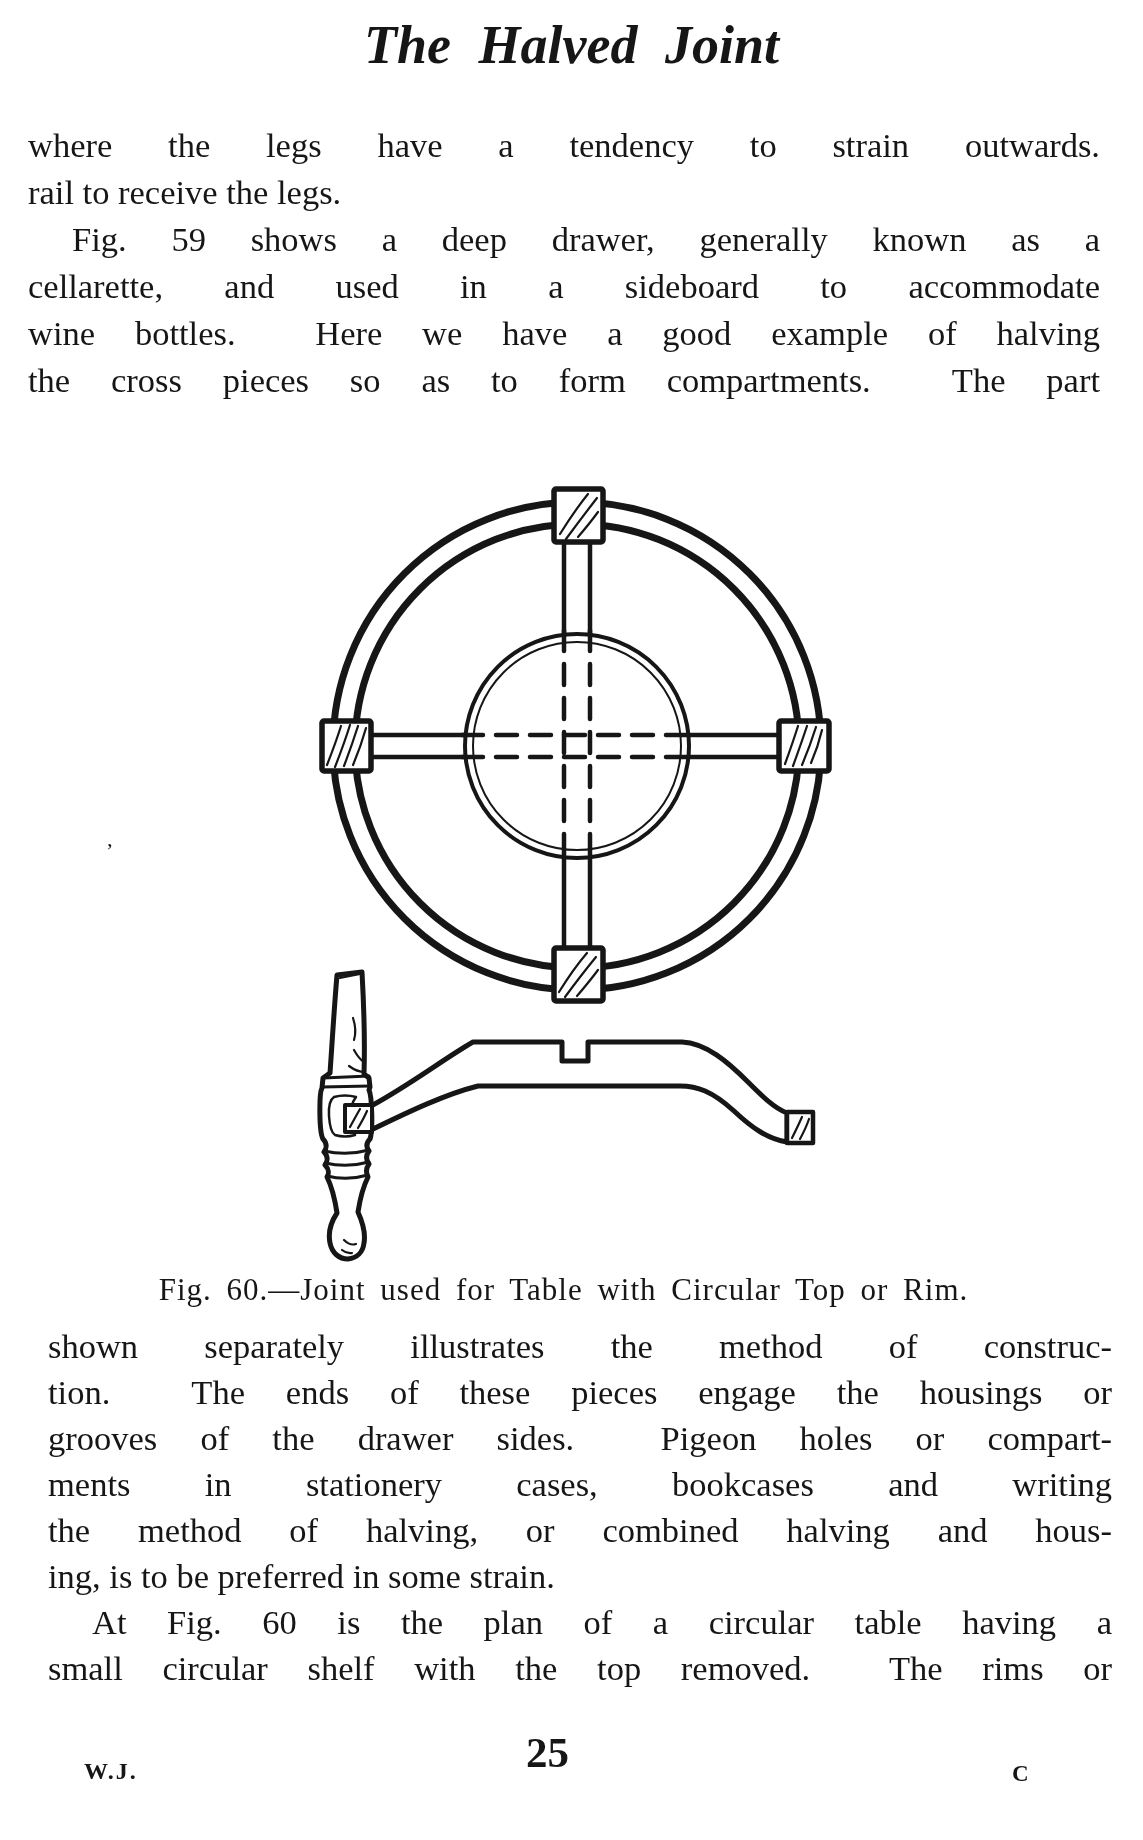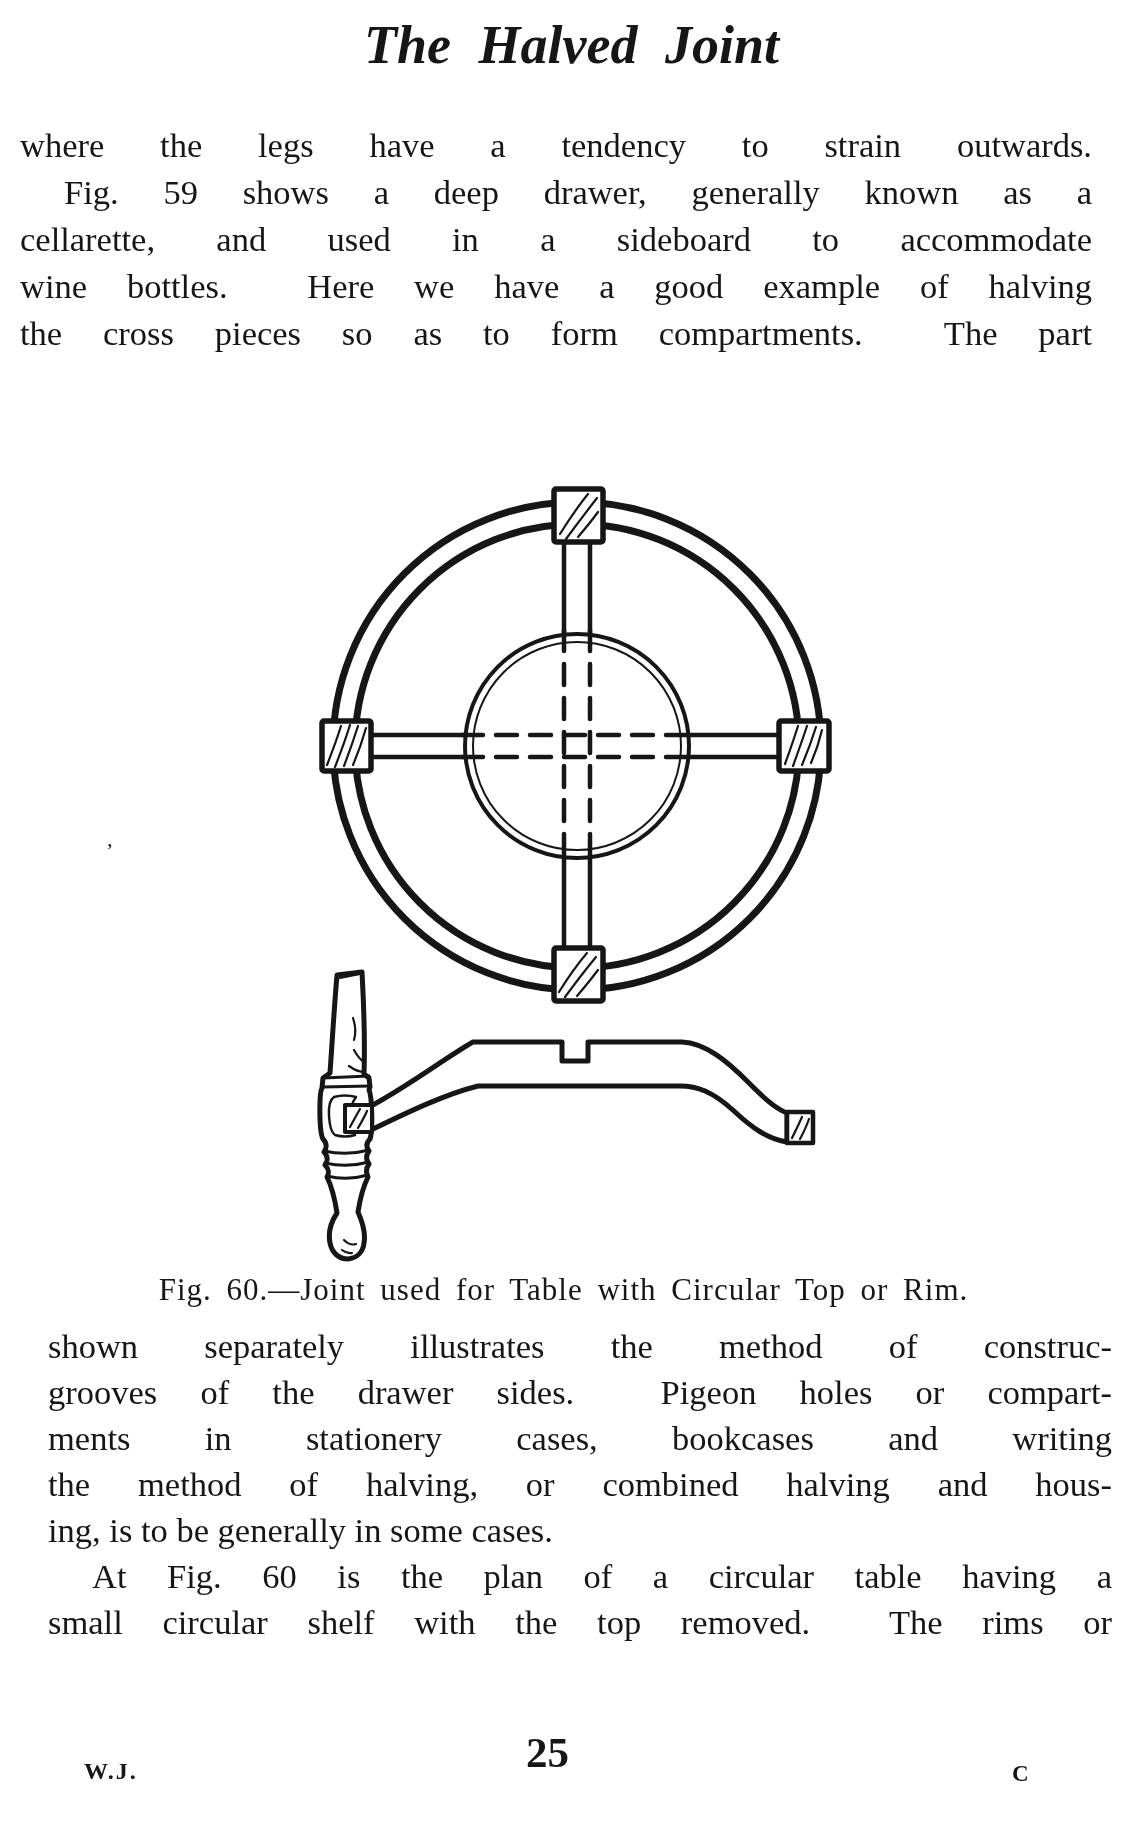--- a/index.html
+++ b/index.html
@@ -8,21 +8,21 @@
     position:relative; width:1143px; height:1840px; margin:0 auto;
     background:var(--paper); color:var(--ink); overflow:hidden;
     font-family:Liberation Serif, serif;
   }
   .abs { position:absolute; }
   #title {
     top:14px; left:0; width:1143px; text-align:center;
     font-style:italic; font-weight:700; font-size:54px; word-spacing:14px;
   }
   .textblock { font-size:34.5px; }
-  #body-top    { left:20px;  top:122px;  width:1072px; line-height:47px; }
+  #body-top    { left:28px;  top:122px;  width:1072px; line-height:47px; }
   #body-bottom { left:48px;  top:1323px; width:1064px; line-height:46px; }
   .line { text-align:justify; text-align-last:justify; }
   .line.no-just { text-align-last:left; }
   .line.indent  { text-indent:44px; }
   #caption {
     top:1272px; left:0; width:1127px; text-align:center;
     font-size:31px; letter-spacing:1px; word-spacing:6px;
   }
   #stray-mark { left:106px; top:838px; font-size:22px; }
   #footer-initials { left:84px;  top:1758px; font-size:24px; font-weight:700; letter-spacing:2px; }
@@ -37,20 +37,21 @@
 </style>
 </head>
 <body>
 
 <div class="page">
 
   <div class="abs" id="title">The Halved Joint</div>
 
   <div class="abs textblock" id="body-top">
       <div class="line">where the legs have a tendency to strain outwards.</div>
+      <div class="line no-just">rail to receive the legs.</div>
       <div class="line indent">Fig. 59 shows a deep drawer, generally known as a</div>
       <div class="line">cellarette, and used in a sideboard to accommodate</div>
       <div class="line">wine bottles.&nbsp; Here we have a good example of halving</div>
       <div class="line">the cross pieces so as to form compartments.&nbsp; The part</div>
     </div>
 
   <svg class="abs" id="figure-svg" width="1143" height="815" viewBox="0 455 1143 815" xmlns="http://www.w3.org/2000/svg">
 
     <g>
 
@@ -169,24 +170,25 @@
         <path class="thin" d="M350,1127 Q356,1116 360,1109"></path>
         <path class="thin" d="M358,1128 Q364,1118 367,1111"></path>
       </g>
     </g>
   </svg>
 
   <div class="abs" id="caption">Fig. 60.—Joint used for Table with Circular Top or Rim.</div>
 
   <div class="abs textblock" id="body-bottom">
       <div class="line">shown separately illustrates the method of construc-</div>
+      <div class="line">tion.&nbsp; The ends of these pieces engage the housings or</div>
       <div class="line">grooves of the drawer sides.&nbsp; Pigeon holes or compart-</div>
       <div class="line">ments in stationery cases, bookcases and writing</div>
       <div class="line">the method of halving, or combined halving and hous-</div>
-      <div class="line no-just">ing, is to be generally in some cases.</div>
+      <div class="line no-just">ing, is to be preferred in some strain.</div>
       <div class="line indent">At Fig. 60 is the plan of a circular table having a</div>
       <div class="line">small circular shelf with the top removed.&nbsp; The rims or</div>
     </div>
 
   <div class="abs" id="stray-mark">’</div>
 
   <div class="abs" id="footer-initials">W.J.</div>
   <div class="abs" id="footer-page">25</div>
   <div class="abs" id="footer-sig">C</div>
 

